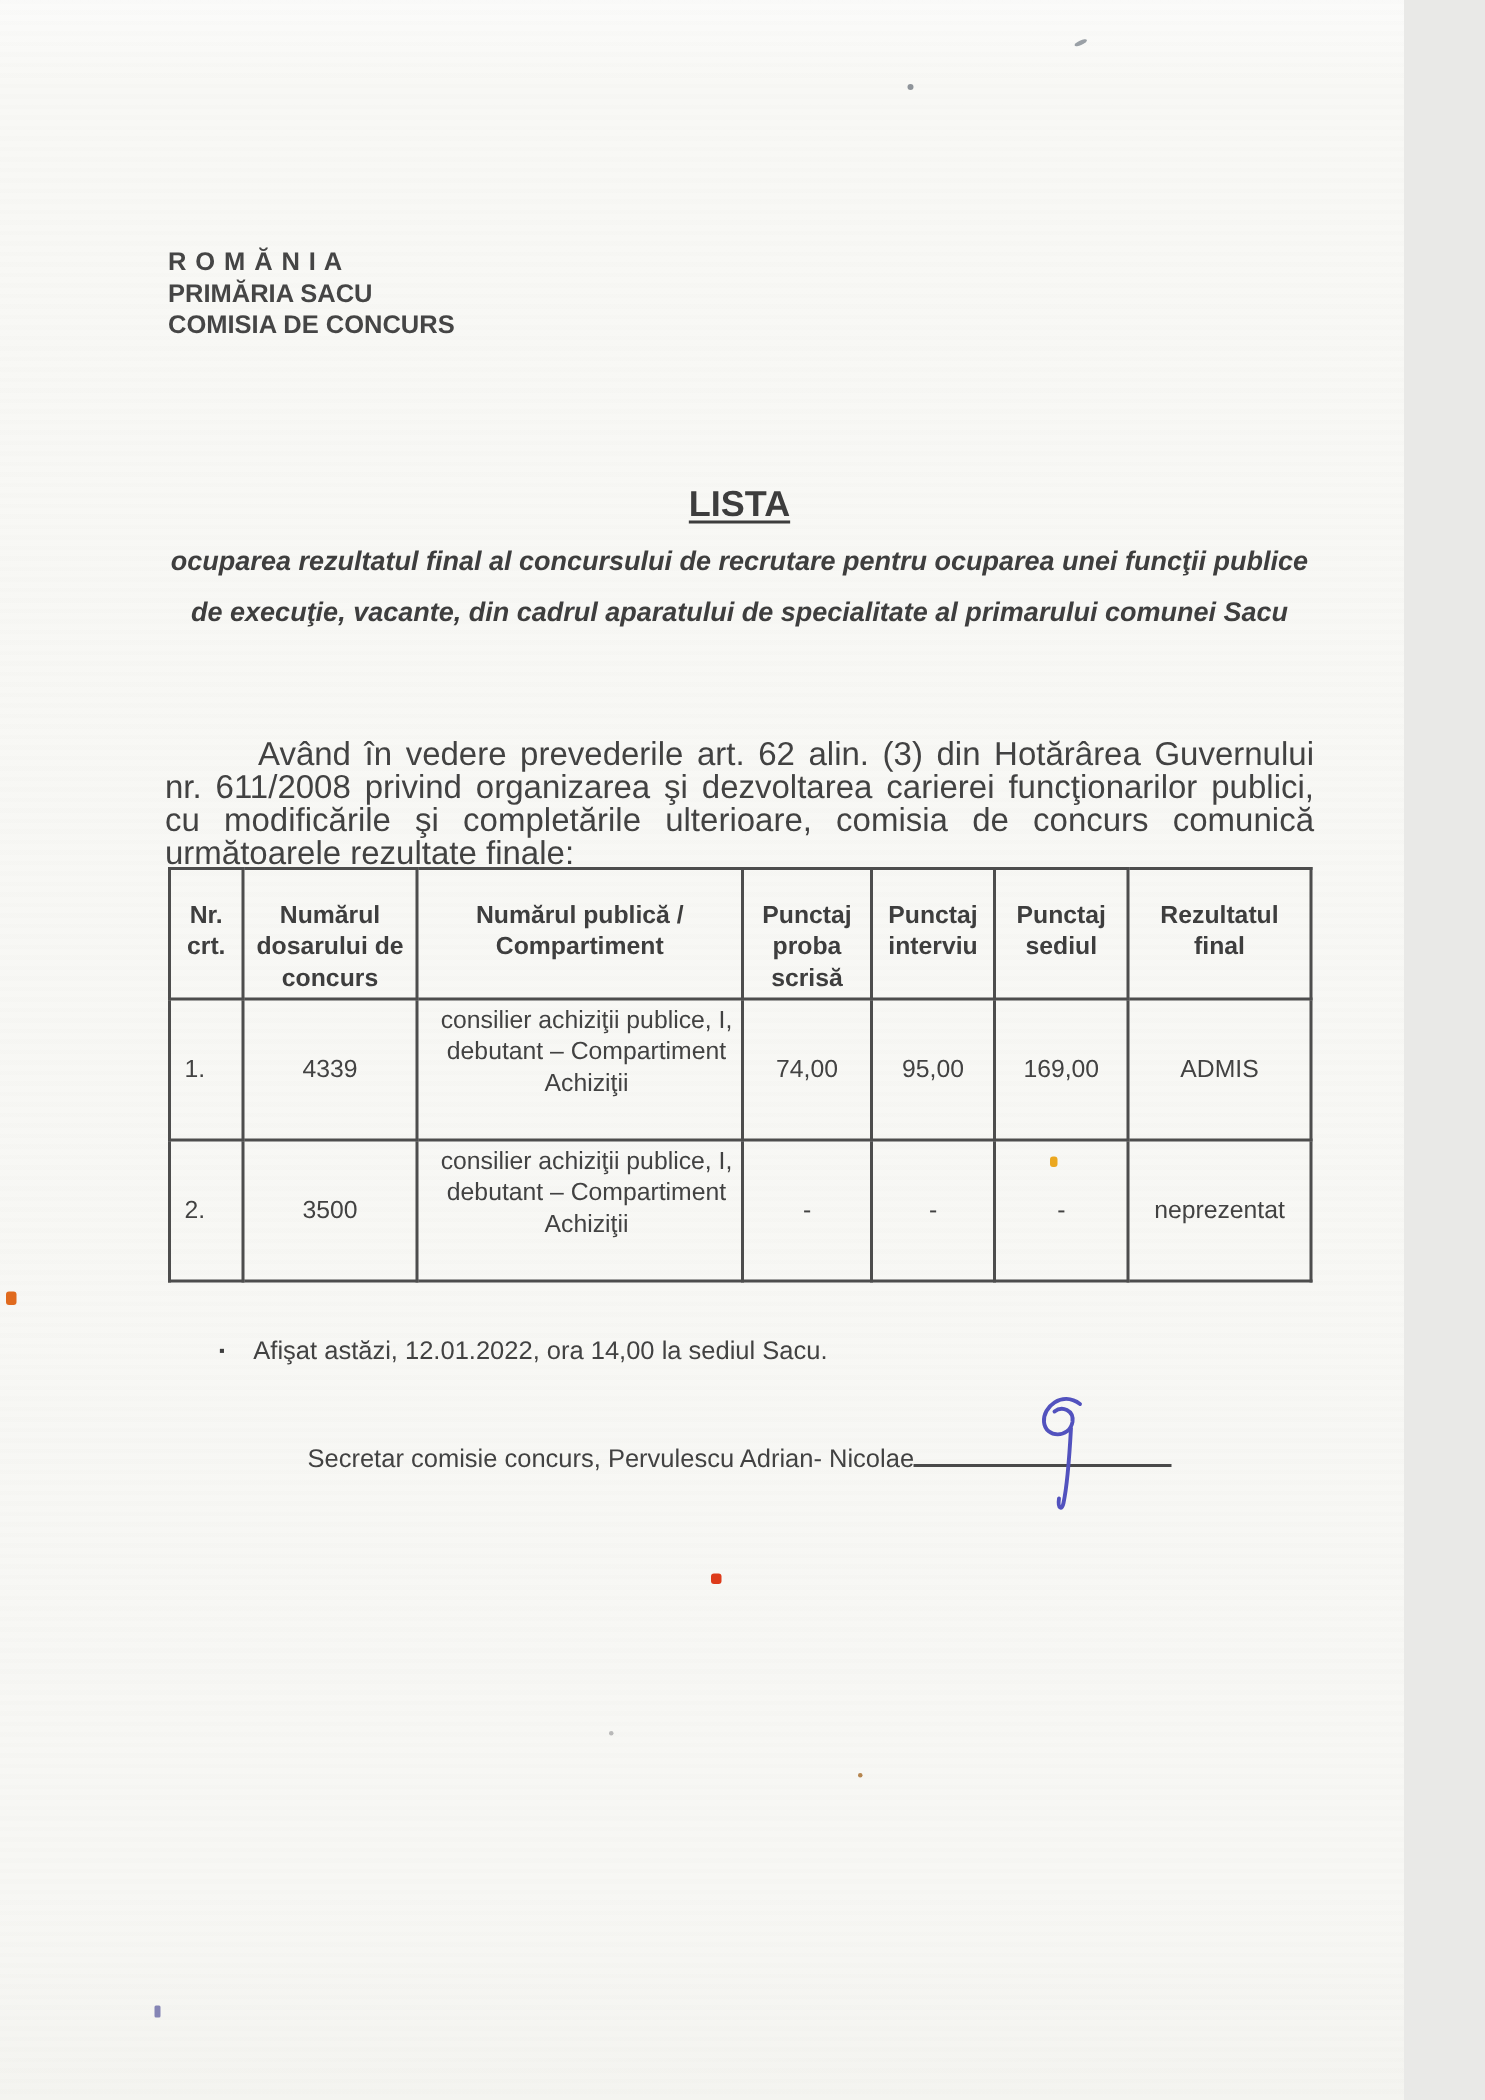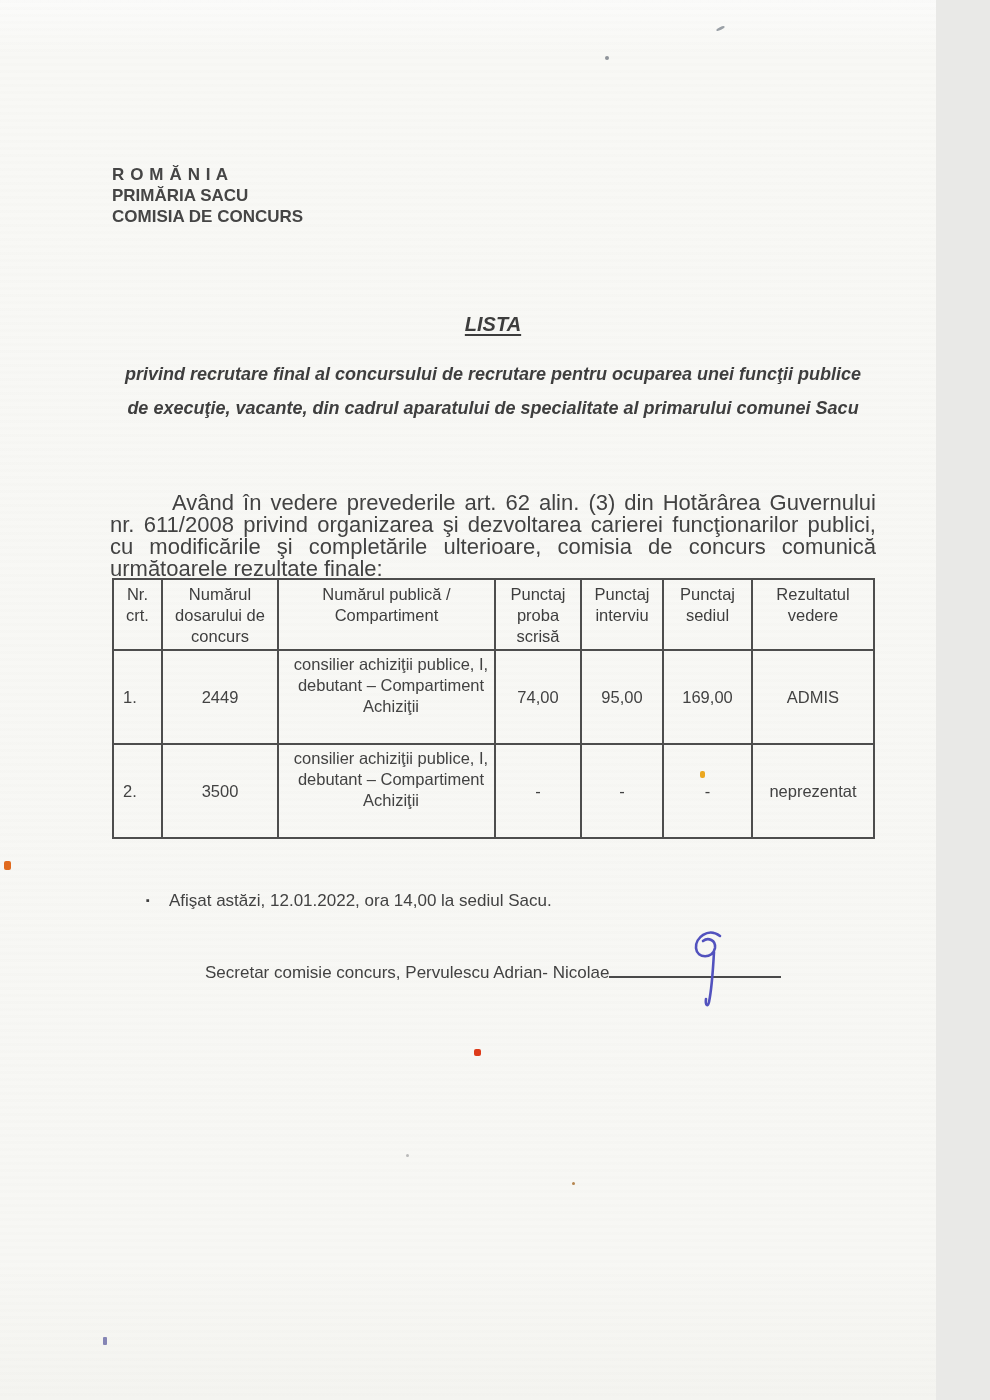--- a/index.html
+++ b/index.html
@@ -12,37 +12,37 @@
     position:relative;width:936px;height:1400px;overflow:hidden;
     background:#f8f8f5;
     background-image:
       repeating-linear-gradient(180deg, rgba(120,120,110,0.012) 0 3px, rgba(255,255,255,0.02) 3px 7px),
       linear-gradient(180deg,#fbfbfa 0%, #f8f8f5 4%, #f7f7f4 90%, #f4f4f0 100%);
     color:#414141;
   }
   .letterhead{position:absolute;left:112px;top:164px;font-weight:bold;font-size:17px;line-height:21px;color:#454545;}
   .letterhead .lh1{letter-spacing:0.6px;}
   .center-block{position:absolute;left:110px;width:766px;text-align:center;}
-  .title{top:313px;font-size:20px;font-weight:bold;text-decoration:underline;text-underline-offset:3px;text-decoration-thickness:2px;color:#3d3d3d;font-style:italic;}
+  .title{top:323px;font-size:24px;font-weight:bold;text-decoration:underline;text-underline-offset:3px;text-decoration-thickness:2px;color:#3d3d3d;}
   .subtitle{top:357px;font-size:18px;font-weight:bold;font-style:italic;line-height:34px;color:#3e3e3e;}
   .body-par{
     position:absolute;left:110px;top:492px;width:766px;margin:0;
     font-size:22px;line-height:22px;text-align:justify;text-indent:62px;color:#424242;
   }
   table.results{
     position:absolute;left:112px;top:578px;width:761px;
     border-collapse:collapse;table-layout:fixed;
     font-size:16.5px;color:#424242;
   }
   table.results th, table.results td{
     border:2px solid #4d4d4d;
     text-align:center;padding:2px 3px;
     overflow:hidden;
   }
-  table.results th{font-weight:normal;vertical-align:top;padding-top:4px;height:62px;line-height:21px;color:#3e3e3e;}
+  table.results th{font-weight:bold;vertical-align:top;padding-top:20px;height:62px;line-height:21px;color:#3e3e3e;}
   table.results td{vertical-align:middle;height:87px;line-height:21px;}
   table.results td.num{text-align:left;padding-left:9px;}
   table.results td.fn{vertical-align:top;padding-top:3px;padding-left:12px;}
   .note{position:absolute;left:146px;top:891px;font-size:17px;color:#424242;display:flex;align-items:baseline;}
   .note .bullet{font-size:11px;margin-right:19px;position:relative;top:-2px;color:#3e3e3e;}
   .sig-row{position:absolute;left:205px;top:963px;font-size:17px;color:#424242;white-space:nowrap;}
   .sig-line{display:inline-block;width:172px;height:13px;border-bottom:2px solid #4a4a4a;}
   .signature-svg{position:absolute;left:686px;top:928px;}
   .spk{position:absolute;border-radius:50%;}
   .spk1{left:4px;top:861px;width:7px;height:9px;background:#e06a1e;border-radius:2px;}
@@ -62,21 +62,21 @@
 
   <div class="letterhead">
     <div class="lh1">R O M Ă N I A</div>
     <div>PRIMĂRIA SACU</div>
     <div>COMISIA DE CONCURS</div>
   </div>
 
   <div class="center-block title">LISTA</div>
 
   <div class="center-block subtitle">
-    <div>privind recrutare final al concursului de recrutare pentru ocuparea unei funcţii publice</div>
+    <div>ocuparea rezultatul final al concursului de recrutare pentru ocuparea unei funcţii publice</div>
     <div>de execuţie, vacante, din cadrul aparatului de specialitate al primarului comunei Sacu</div>
   </div>
 
   <p class="body-par">Având în vedere prevederile art. 62 alin. (3) din Hotărârea Guvernului nr. 611/2008 privind organizarea şi dezvoltarea carierei funcţionarilor publici, cu modificările şi completările ulterioare, comisia de concurs comunică următoarele rezultate finale:</p>
 
   <table class="results">
     <colgroup>
       <col style="width:49px">
         <col style="width:116px">
         <col style="width:217px">
@@ -86,27 +86,27 @@
         <col style="width:122px">
     </colgroup>
     <thead>
       <tr>
         <th>Nr. crt.</th>
         <th>Numărul dosarului de concurs</th>
         <th>Numărul publică / Compartiment</th>
         <th>Punctaj proba scrisă</th>
         <th>Punctaj interviu</th>
         <th>Punctaj sediul</th>
-        <th>Rezultatul vedere</th>
+        <th>Rezultatul final</th>
       </tr>
     </thead>
     <tbody>
       <tr>
         <td class="num">1.</td>
-        <td>2449</td>
+        <td>4339</td>
         <td class="fn">consilier achiziţii publice, I, debutant – Compartiment Achiziţii</td>
         <td>74,00</td>
         <td>95,00</td>
         <td>169,00</td>
         <td>ADMIS</td>
       </tr>
       <tr>
         <td class="num">2.</td>
         <td>3500</td>
         <td class="fn">consilier achiziţii publice, I, debutant – Compartiment Achiziţii</td>

